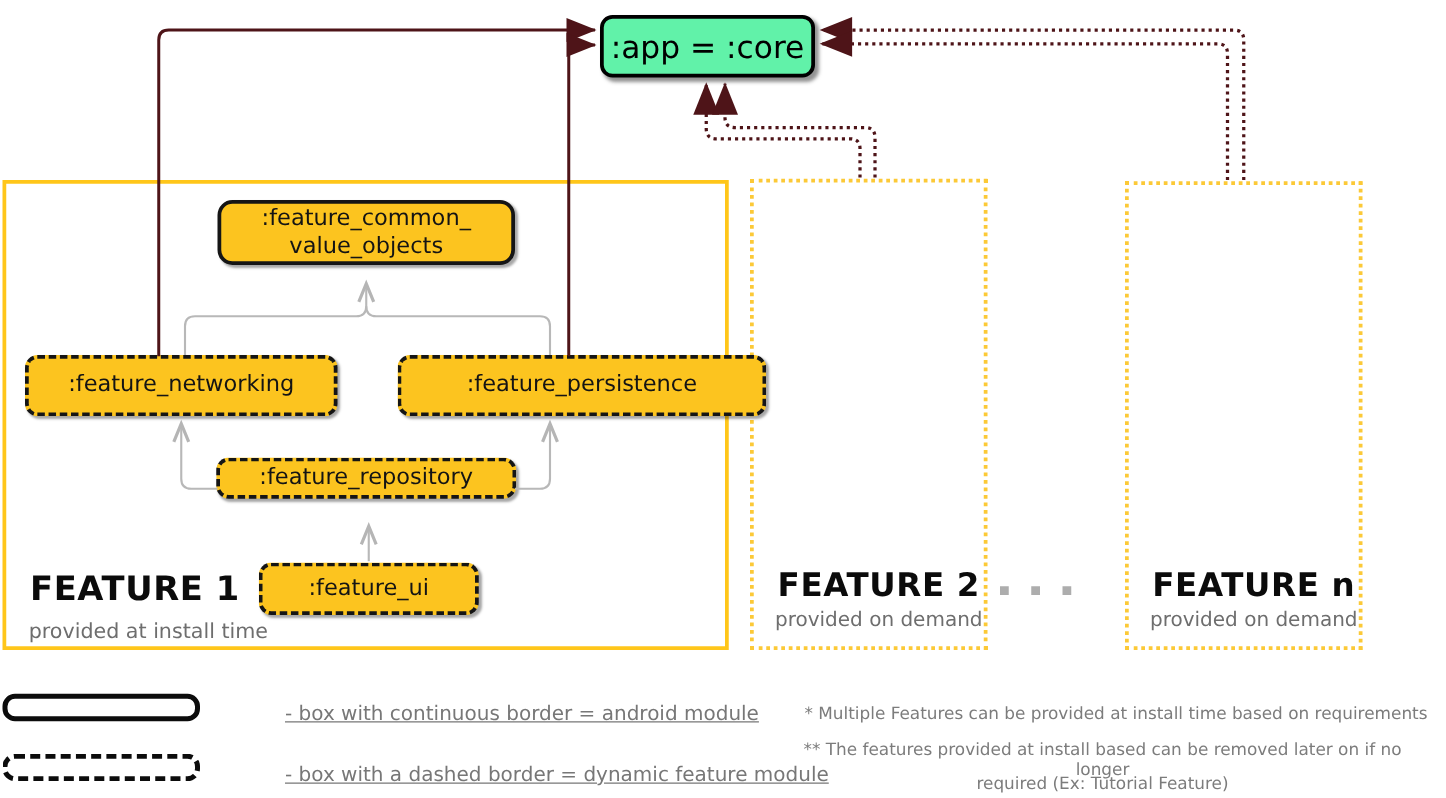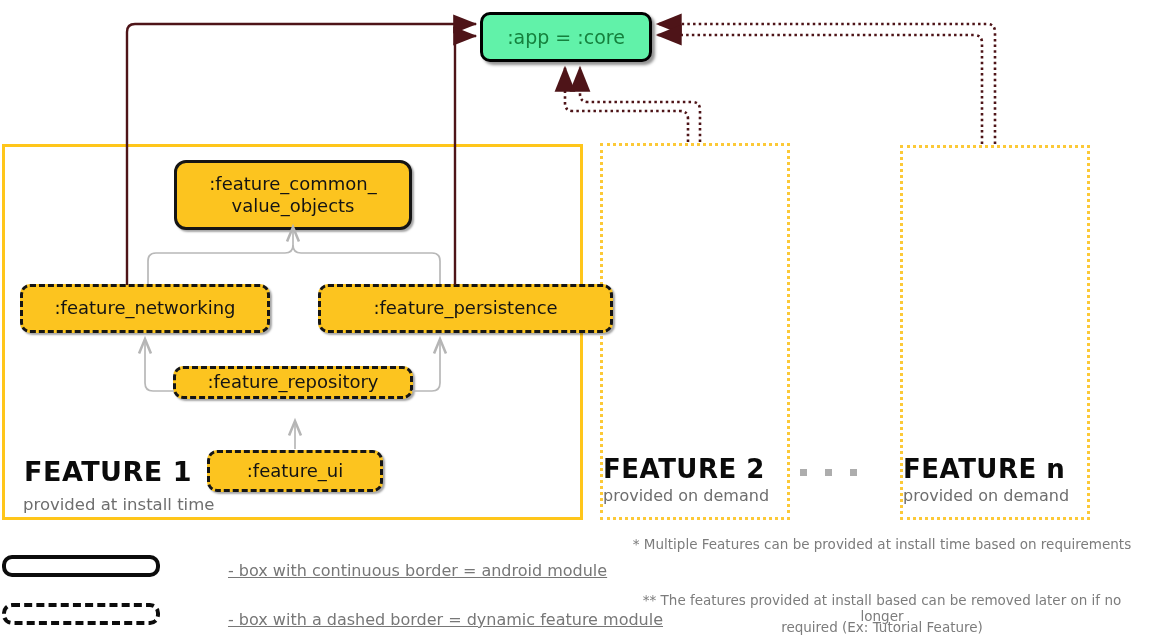--- a/index.html
+++ b/index.html
@@ -31,30 +31,30 @@
     text-align:center;line-height:1.25;
     z-index:5;
   }
   .module.solid{border-style:solid;border-width:3px;border-radius:12px;}
 
   .app-node{
     background:var(--app-green);
     border:3px solid #000;
     border-radius:10px;
     display:flex;align-items:center;justify-content:center;
-    font-size:19px;color:#15803d;
+    font-size:25px;color:#000000;
     box-shadow:3px 3px 3px rgba(40,40,40,0.5);
     z-index:5;
   }
 
   
   .feature-container{border:3px solid var(--container-yellow);z-index:1;}
   .feature-container.dotted{border:3px dotted var(--dotted-yellow);}
 
-  .feature-label{position:absolute;left:0;right:0;z-index:4;}
+  .feature-label{position:absolute;left:16px;right:0;text-align:center;z-index:4;}
   .feature-title{font-weight:bold;font-size:26px;color:#0b0b0b;letter-spacing:.5px;margin:0;}
   .feature-sub{font-size:16px;color:var(--text-gray);margin:2px 0 0 0;}
 
   .f1-title{font-weight:bold;font-size:27px;color:#0b0b0b;letter-spacing:.5px;}
   .f1-sub{font-size:16.5px;color:var(--text-gray);}
 
   .ellipsis-dot{width:7px;height:7px;background:var(--dot-gray);z-index:4;}
 
   
   .legend-box{background:#fff;border-radius:10px;border:4px solid #0c0c0c;z-index:4;}
@@ -73,21 +73,21 @@
 <body>
 
 <div id="canvas">
 
   <div class="abs app-node" style="left:480px;top:12px;width:172px;height:50px;">
     <span>:app = :core</span>
   </div>
 
   <div class="abs feature-container" style="left:2px;top:144px;width:581px;height:376px;"></div>
 
-  <div class="abs module solid" style="left:174px;top:160px;width:238px;height:70px;">
+  <div class="abs module solid" style="left:174px;top:160px;width:238px;height:52px;">
     <span>
       <span>:feature_common_</span><br>
       <span>value_objects</span>
     </span>
   </div>
 
   <div class="abs module" style="left:20px;top:284px;width:250px;height:49px;">
     <span>:feature_networking</span>
   </div>
 
@@ -123,21 +123,21 @@
       <div class="feature-sub">provided on demand</div>
     </div>
   </div>
 
   <div class="abs legend-box" style="left:2px;top:555px;width:158px;height:22px;"></div>
   <div class="abs legend-text" style="left:228px;top:561px;">- box with continuous border = android module</div>
 
   <div class="abs legend-box dashed" style="left:2px;top:603px;width:158px;height:22px;"></div>
   <div class="abs legend-text" style="left:228px;top:610px;text-align:right;">- box with a dashed border = dynamic feature module</div>
 
-  <div class="abs note" style="left:622px;top:536px;">* Multiple Features can be provided at install time based on requirements</div>
+  <div class="abs note" style="left:622px;top:563px;text-align:right;">* Multiple Features can be provided at install time based on requirements</div>
   <div class="abs note" style="left:622px;top:592px;">** The features provided at install based can be removed later on if no longer</div>
   <div class="abs note" style="left:622px;top:619px;">required (Ex: Tutorial Feature)</div>
 
   <svg id="edges" viewBox="0 0 1157 638">
     <defs>
       <marker id="arrowMaroon" markerWidth="11" markerHeight="9" refX="10" refY="4.5" orient="auto">
         <path d="M0.5,0.5 L10.5,4.5 L0.5,8.5 Z" fill="#4E1418"></path>
       </marker>
       <marker id="arrowGray" markerWidth="12" markerHeight="10" refX="9.5" refY="4.5" orient="auto">
         <path d="M1,1 L9.5,4.5 L1,8" fill="none" stroke="#B5B5B5" stroke-width="1.5"></path>

